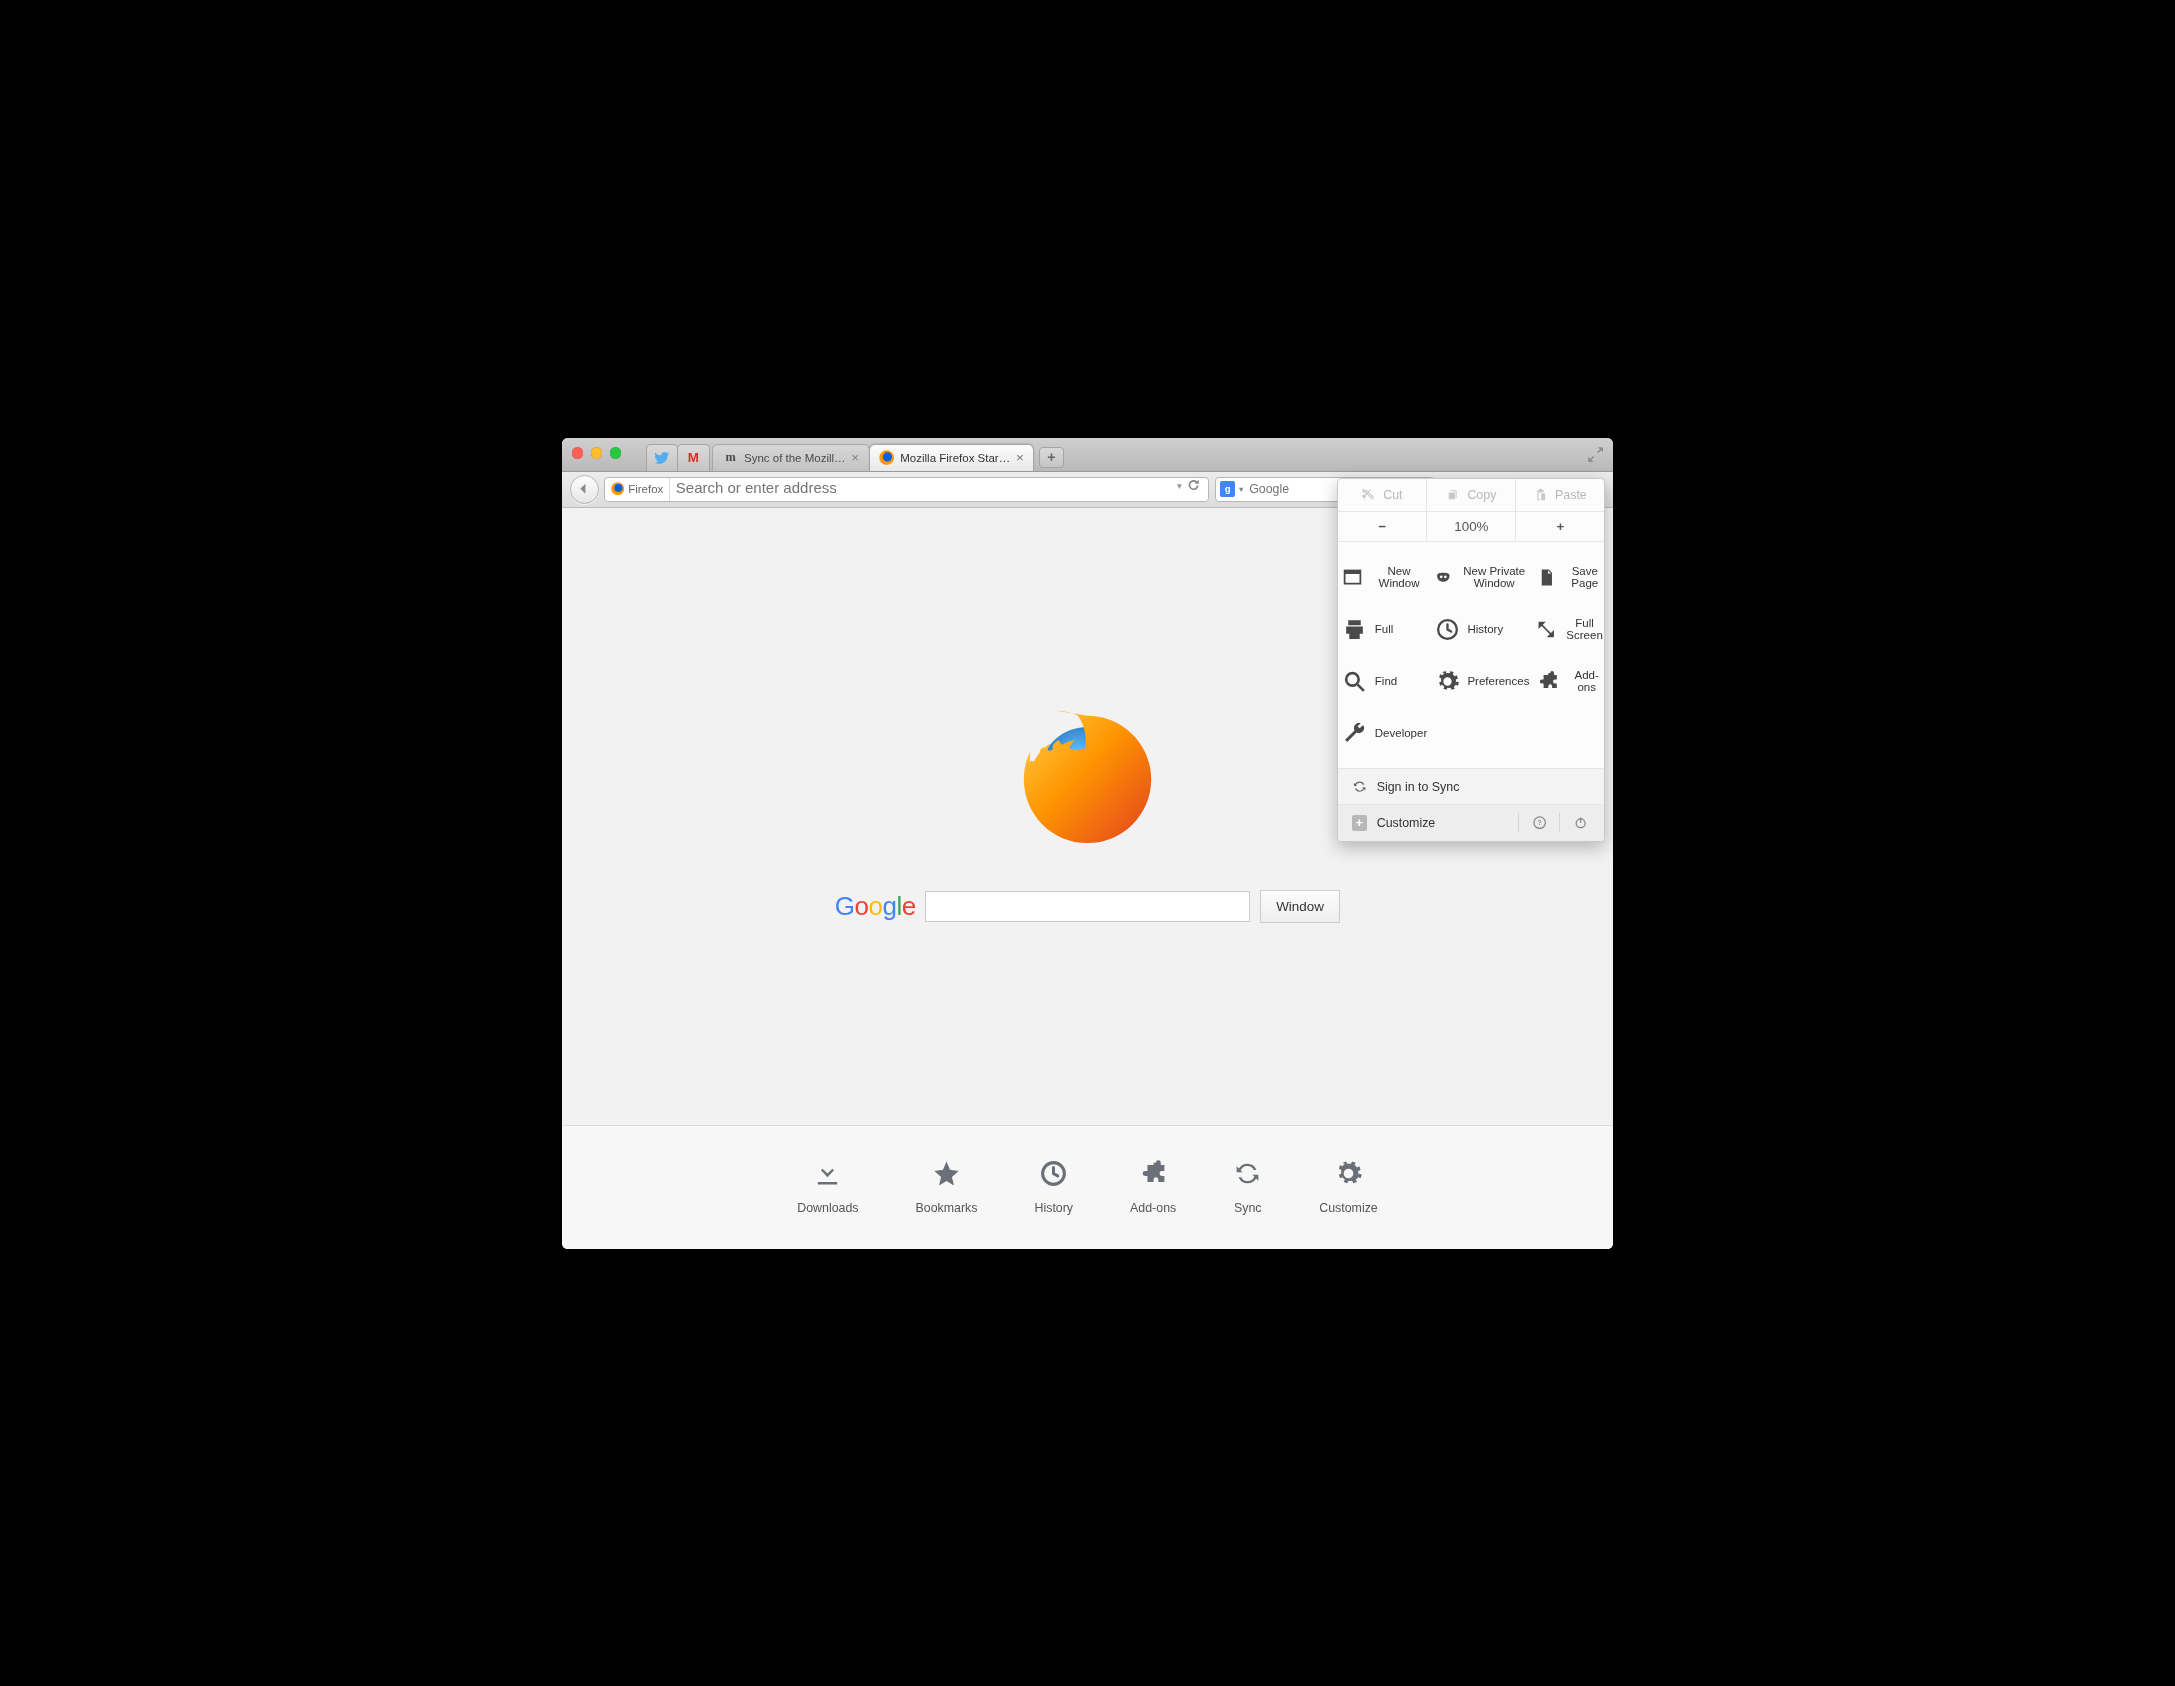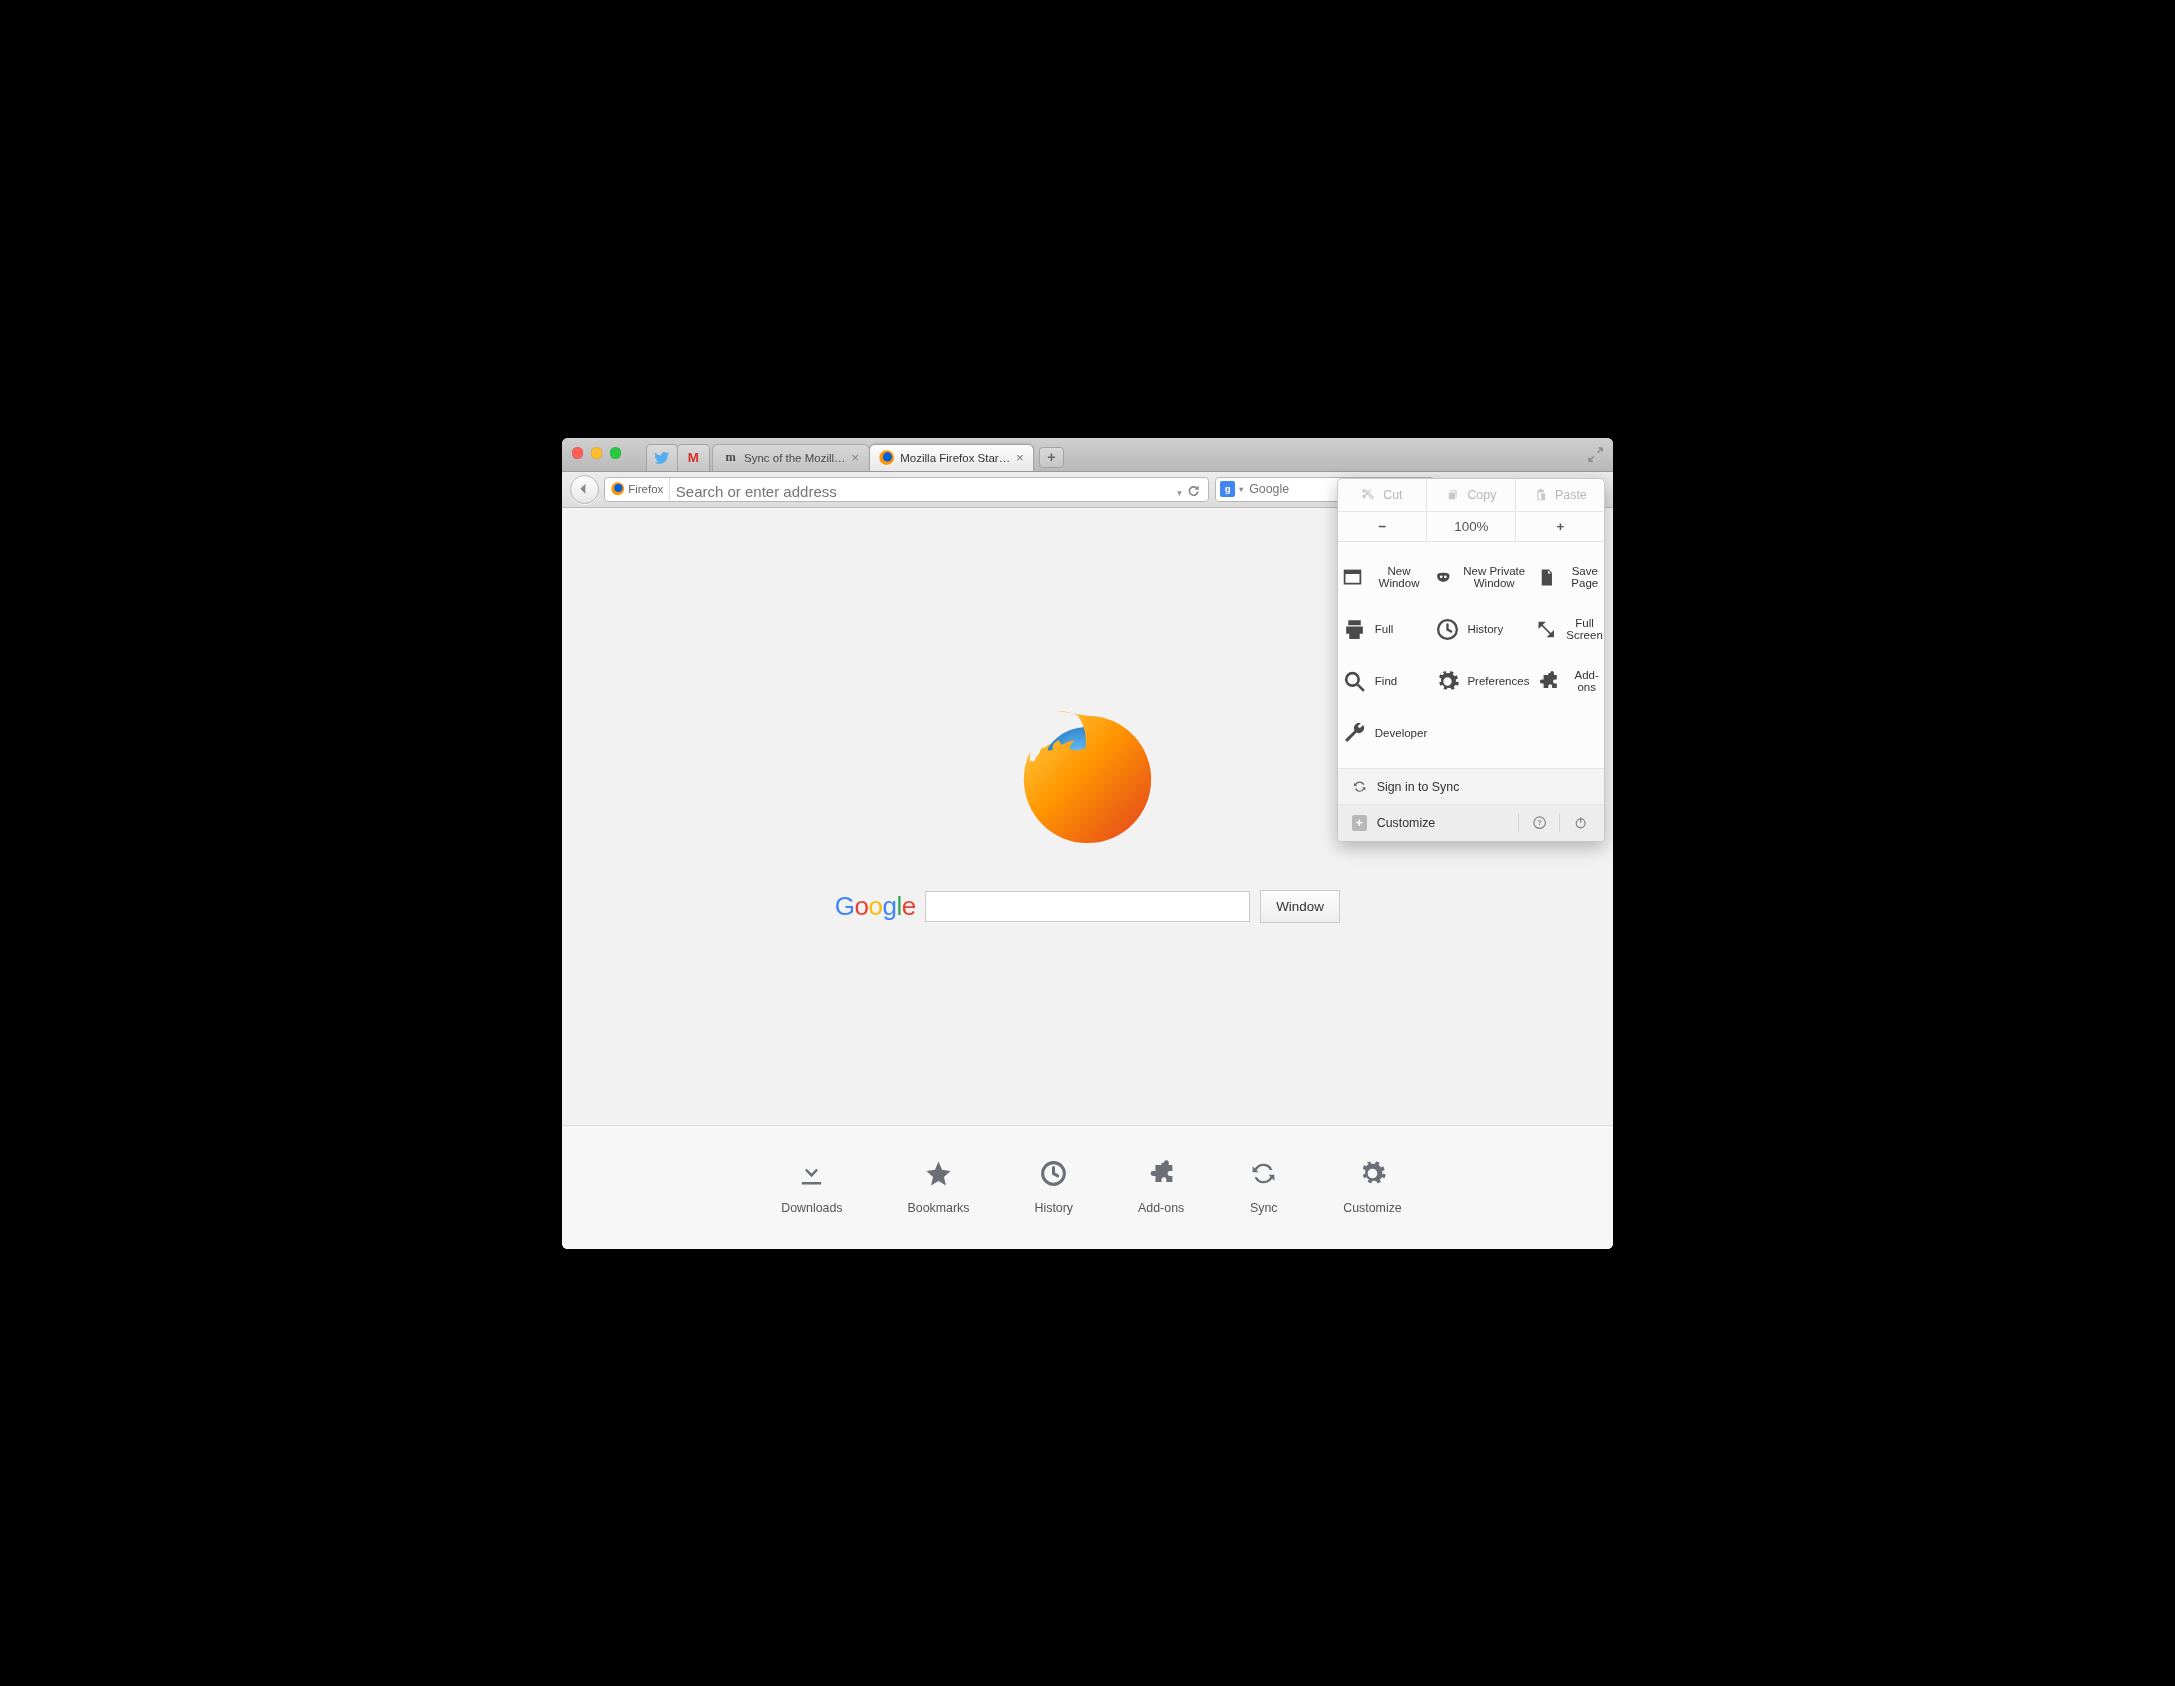--- a/index.html
+++ b/index.html
@@ -91,21 +91,21 @@
     border:1px solid #b7b7b7;
     display:flex;align-items:center;justify-content:center;color:#777;
     box-shadow:0 1px 0 rgba(255,255,255,.7), inset 0 1px 0 rgba(255,255,255,.6);
   }
   .urlbar{
     flex:1;
     height:25px;
     background:#fff;
     border:1px solid #b7b7b7;
     border-radius:3.8px;
-    display:flex;align-items:flex-end;
+    display:flex;align-items:flex-start;
     padding:0 3.8px;
     gap:3.8px;
   }
   .identity{
     display:flex;align-items:center;gap:3.8px;
     border-right:1px solid #ddd;
     padding:0 5.7px 0 1.9px;height:100%;
     color:#666;font-size:11.5px;
   }
   .urlbar input{
@@ -149,21 +149,21 @@
   .google-search-btn{
     height:32.5px;padding:0 15.3px;border:1px solid #ccc;background:linear-gradient(#fcfcfc,#eee);
     font-size:13.4px;color:#333;
   }
   .launcher{
     height:124px;
     border-top:1px solid #dcdcdc;
     background:#f7f7f7;
     display:flex;align-items:center;justify-content:center;gap:57px;
   }
-  .launch-item{ display:flex;flex-direction:column;align-items:center;gap:13px;color:#555;font-size:12.4px;cursor:pointer;margin-left:8px;}
+  .launch-item{ display:flex;flex-direction:column;align-items:center;gap:13px;color:#555;font-size:12.4px;cursor:pointer;}
   .launch-item svg{ width:29px;height:29px;fill:#6a6f78;}
   
   .menu-panel{
     position:absolute;
     top:40px; right:7.6px;
     width:268px;
     background:#fcfcfc;
     border:1px solid #c9c9c9;
     border-radius:4.8px;
     box-shadow:0 5.7px 17px rgba(0,0,0,.25);

